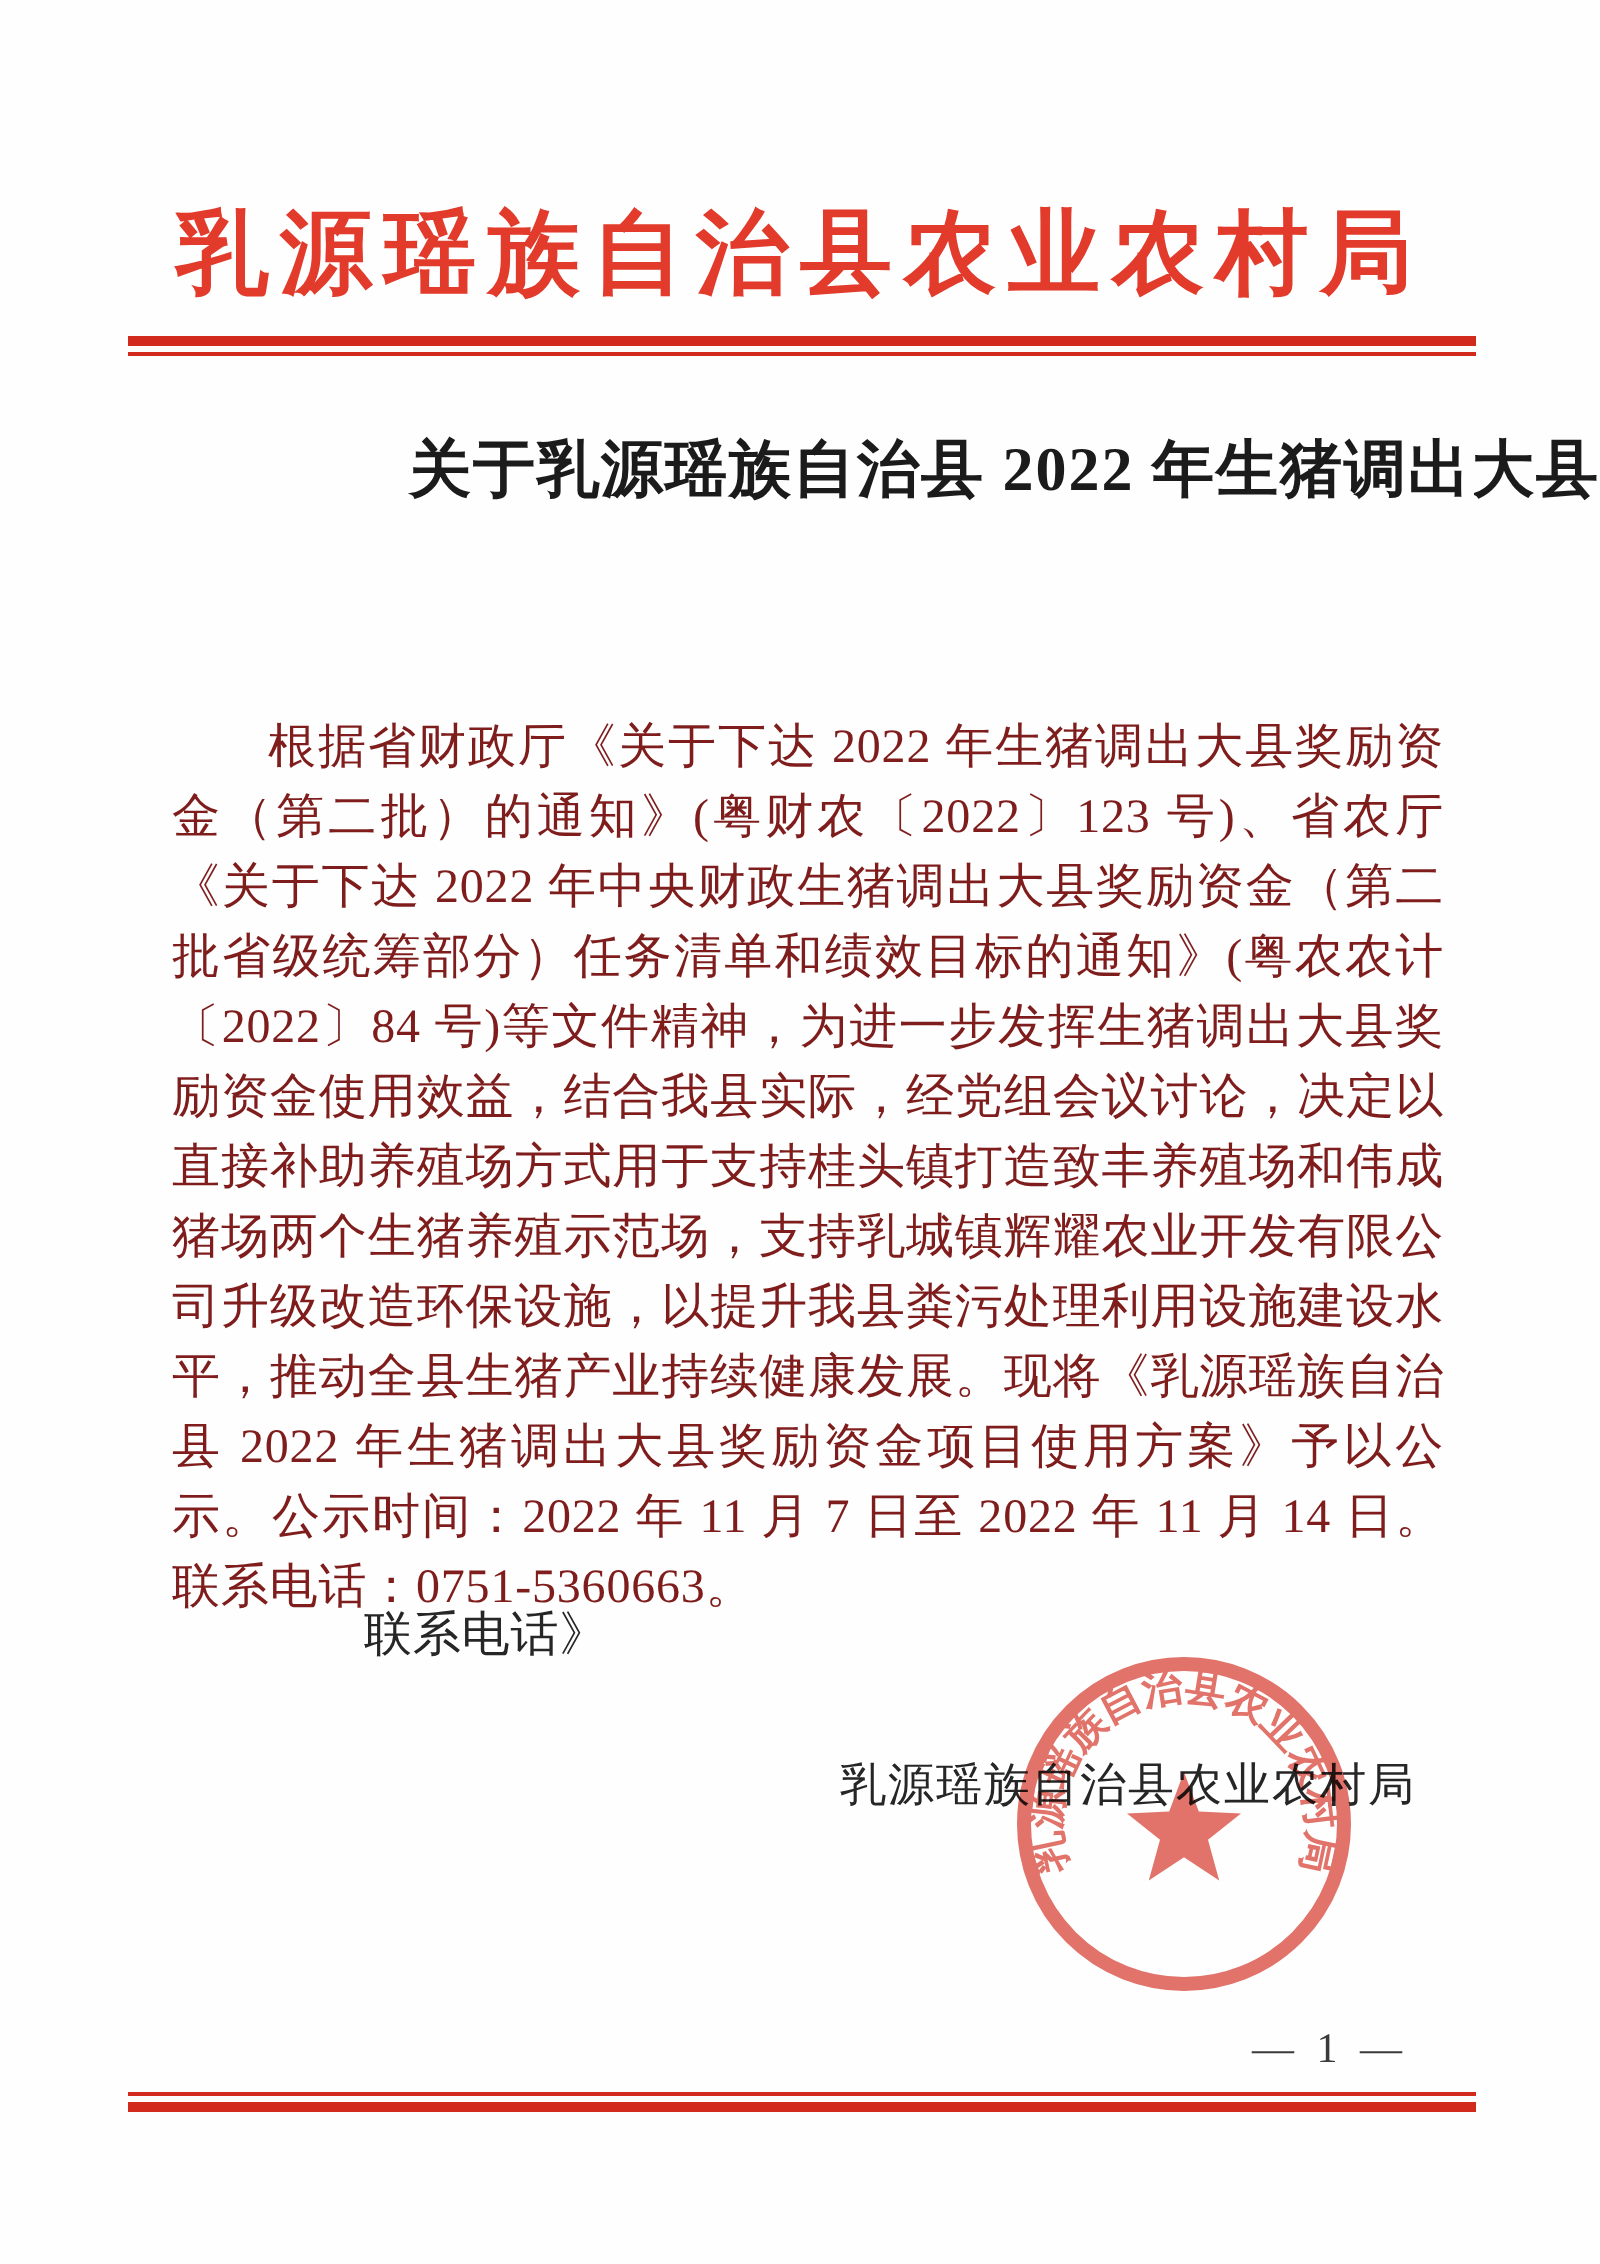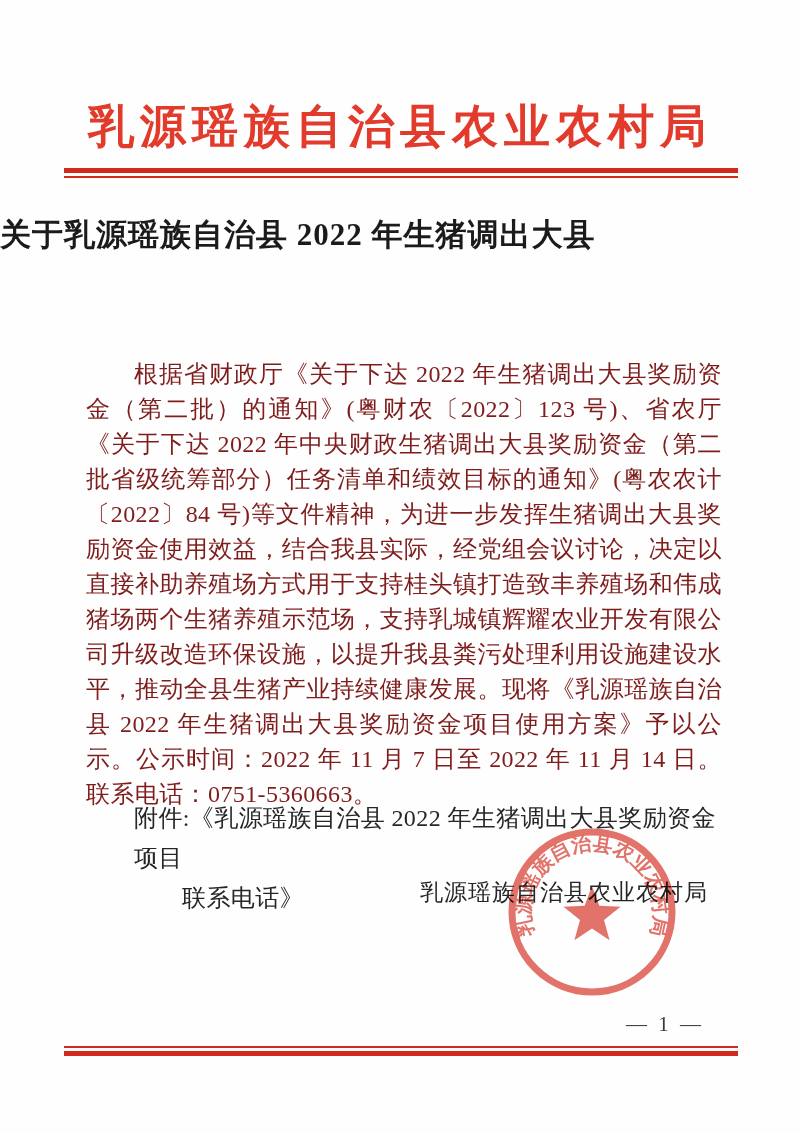--- a/index.html
+++ b/index.html
@@ -27,21 +27,21 @@
     letter-spacing:6px;
     white-space:nowrap;
   }
   .rule{position:absolute;left:64px;right:62px;background:var(--rule-red);}
   .rule-top-thick{top:168px;height:5px;}
   .rule-top-thin{top:176px;height:2px;}
   .rule-bottom-thin{top:1046px;height:2px;}
   .rule-bottom-thick{top:1051px;height:5px;}
   .doc-title{
     position:absolute;top:214px;left:0;right:0;
-    text-align:left;
+    text-align:right;
     font-size:31px;font-weight:bold;
     line-height:42px;
     color:#1b1b1b;
     letter-spacing:1px;
   }
   .body-par{
     position:absolute;top:337px;left:86px;right:78px;
     font-size:24px;
     line-height:35px;
     text-align:justify;
@@ -94,21 +94,20 @@
   <div class="rule rule-top-thick"></div>
   <div class="rule rule-top-thin"></div>
 
   <div class="doc-title">
     <div>关于乳源瑶族自治县 2022 年生猪调出大县</div>
   </div>
 
   <div class="body-par">根据省财政厅《关于下达 2022 年生猪调出大县奖励资金（第二批）的通知》(粤财农〔2022〕123 号)、省农厅《关于下达 2022 年中央财政生猪调出大县奖励资金（第二批省级统筹部分）任务清单和绩效目标的通知》(粤农农计〔2022〕84 号)等文件精神，为进一步发挥生猪调出大县奖励资金使用效益，结合我县实际，经党组会议讨论，决定以直接补助养殖场方式用于支持桂头镇打造致丰养殖场和伟成猪场两个生猪养殖示范场，支持乳城镇辉耀农业开发有限公司升级改造环保设施，以提升我县粪污处理利用设施建设水平，推动全县生猪产业持续健康发展。现将《乳源瑶族自治县 2022 年生猪调出大县奖励资金项目使用方案》予以公示。公示时间：2022 年 11 月 7 日至 2022 年 11 月 14 日。联系电话：0751-5360663。</div>
 
   <div class="attachment">
-    <div class="att-line1">附件:《乳源瑶族自治县 2022 年生猪调出大县奖励资金项目</div>
     <div class="att-line2">联系电话》</div>
   </div>
 
   <div class="signature">
     <div class="sig-agency">乳源瑶族自治县农业农村局</div>
   </div>
 
   <div class="seal">
     <svg viewBox="0 0 184 184" xmlns="http://www.w3.org/2000/svg">
       <circle cx="92" cy="92" r="80" fill="none" stroke="#dd5a50" stroke-width="7"></circle>

